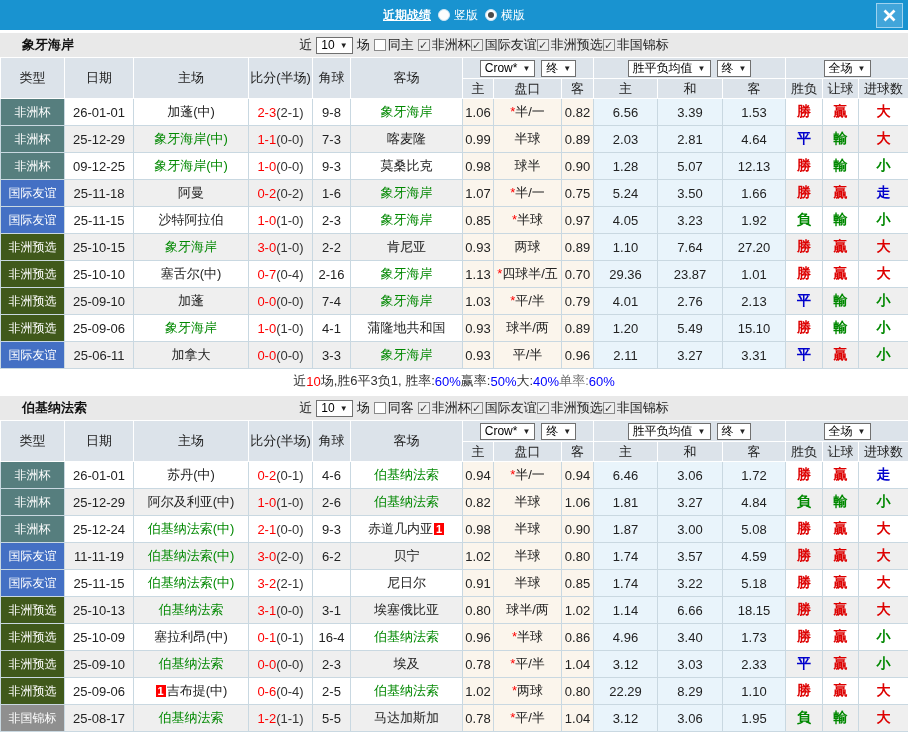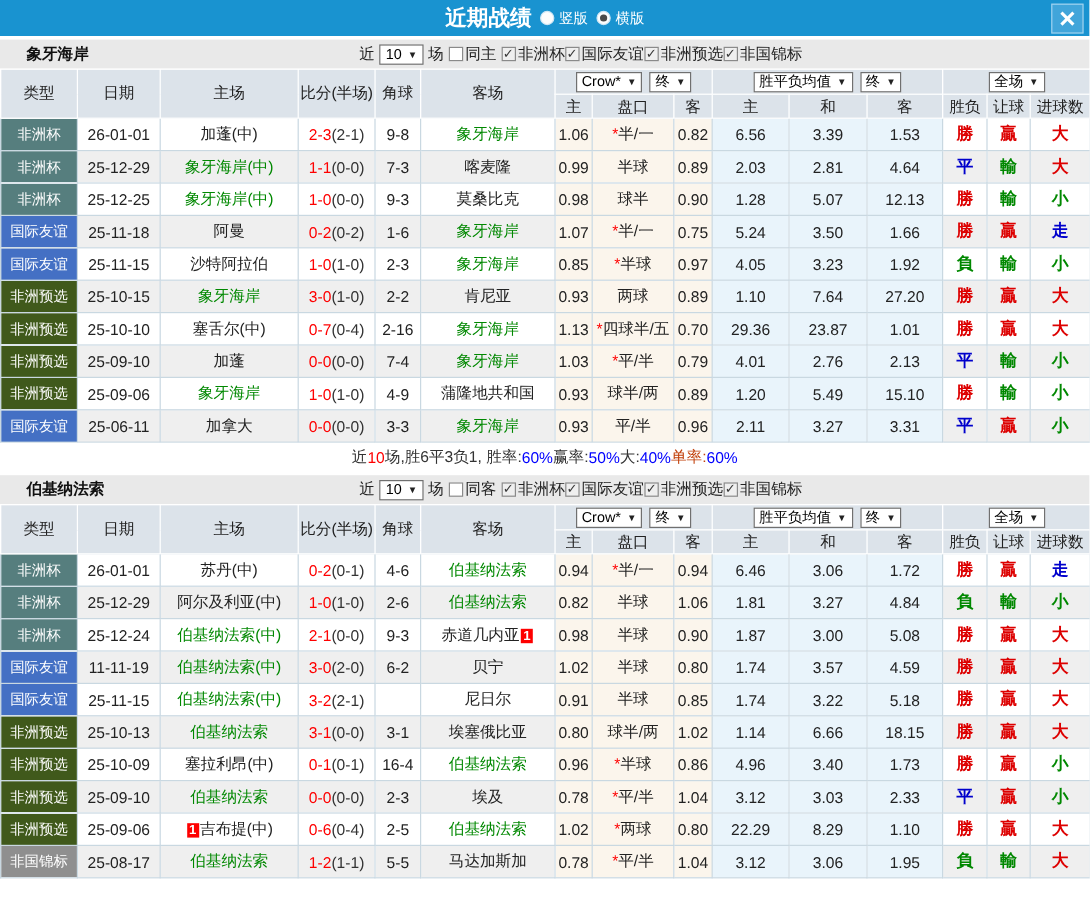--- a/index.html
+++ b/index.html
@@ -2,21 +2,21 @@
 <html><head>
 <meta charset="utf-8">
 <style>
   * { box-sizing: border-box; margin: 0; padding: 0; }
   html,body { width: 908px; height: 751px; overflow: hidden; background:#fff;
     font-family: "Liberation Sans", "DejaVu Sans", sans-serif; }
 
   
   .titlebar { height:30px; background:#1993d0; position:relative;
     display:flex; align-items:center; justify-content:center; gap:7px; }
-  .titlebar .app-title { color:#fff; font-weight:bold; font-size:18px; }
+  .titlebar .app-title { color:#fff; font-weight:bold; font-size:12px;text-decoration:underline; }
   .radio-opt { display:inline-flex; align-items:center; gap:4px; color:#fff; font-size:12px; cursor:default; }
   .radio { width:12px; height:12px; border-radius:50%; background:#fdfdfd;
     display:inline-flex; align-items:center; justify-content:center; border:1px solid #cfe6f4; }
   .radio.sel::after { content:""; width:6px; height:6px; border-radius:50%; background:#4a4a4a; }
   .close-btn { position:absolute; right:5px; top:3px; width:27px; height:25px;
     background:#41a5da; border:1px solid #9ed2ef; display:flex; align-items:center; justify-content:center; cursor:pointer; }
 
   
   .section-header { height:24px; margin-top:3px; background:#e9e9e9; position:relative;
     display:flex; align-items:center; font-size:13px; color:#222; }
@@ -207,21 +207,21 @@
             <td class="cream">0.89</td>
             <td class="bluecol">2.03</td>
             <td class="bluecol">2.81</td>
             <td class="bluecol">4.64</td>
             <td class="res" style="color: rgb(0, 0, 204);">平</td>
             <td class="res" style="color: rgb(0, 136, 0);">輸</td>
             <td class="res" style="color: rgb(221, 0, 0);">大</td>
           </tr>
           <tr>
             <td class="type-cell" style="background: rgb(86, 126, 126);">非洲杯</td>
-            <td>25-12-25</td>
+            <td>09-12-25</td>
             <td><span style="color: rgb(0, 136, 0);">象牙海岸(中)</span></td>
             <td><span class="score-main">1-0</span><span class="score-half">(0-0)</span></td>
             <td>9-3</td>
             <td><span>莫桑比克</span></td>
             <td class="cream">0.98</td>
             <td class="cream"><span>球半</span></td>
             <td class="cream">0.90</td>
             <td class="bluecol">1.28</td>
             <td class="bluecol">5.07</td>
             <td class="bluecol">12.13</td>
@@ -312,21 +312,21 @@
             <td class="bluecol">2.13</td>
             <td class="res" style="color: rgb(0, 0, 204);">平</td>
             <td class="res" style="color: rgb(0, 136, 0);">輸</td>
             <td class="res" style="color: rgb(0, 136, 0);">小</td>
           </tr>
           <tr>
             <td class="type-cell" style="background: rgb(64, 89, 27);">非洲预选</td>
             <td>25-09-06</td>
             <td><span style="color: rgb(0, 136, 0);">象牙海岸</span></td>
             <td><span class="score-main">1-0</span><span class="score-half">(1-0)</span></td>
-            <td>4-9</td>
+            <td>4-1</td>
             <td><span>蒲隆地共和国</span></td>
             <td class="cream">0.93</td>
             <td class="cream"><span>球半/两</span></td>
             <td class="cream">0.89</td>
             <td class="bluecol">1.20</td>
             <td class="bluecol">5.49</td>
             <td class="bluecol">15.10</td>
             <td class="res" style="color: rgb(221, 0, 0);">勝</td>
             <td class="res" style="color: rgb(0, 136, 0);">輸</td>
             <td class="res" style="color: rgb(0, 136, 0);">小</td>
@@ -352,21 +352,21 @@
     </table>
     <div class="summary-row" style="display: flex;">
         <span style="color: rgb(51, 51, 51);">近</span>
         <span style="color: rgb(255, 0, 0);">10</span>
         <span style="color: rgb(51, 51, 51);">场,胜6平3负1, 胜率:</span>
         <span style="color: rgb(0, 0, 255);">60%</span>
         <span style="color: rgb(51, 51, 51);"> 赢率:</span>
         <span style="color: rgb(0, 0, 255); text-align: center;">50%</span>
         <span style="color: rgb(51, 51, 51);"> 大:</span>
         <span style="color: rgb(0, 0, 255);">40%</span>
-        <span style="color: #c2410c;"> 单率:</span>
+        <span style="color: #737373;"> 单率:</span>
         <span style="color: rgb(0, 0, 255);">60%</span>
       </div>
   </div>
 
   <div class="section-block">
     <div class="section-header">
       <span class="team-name">伯基纳法索</span>
       <span class="filters">
         <span class="near-label">近</span>
         <span class="sel-box">

